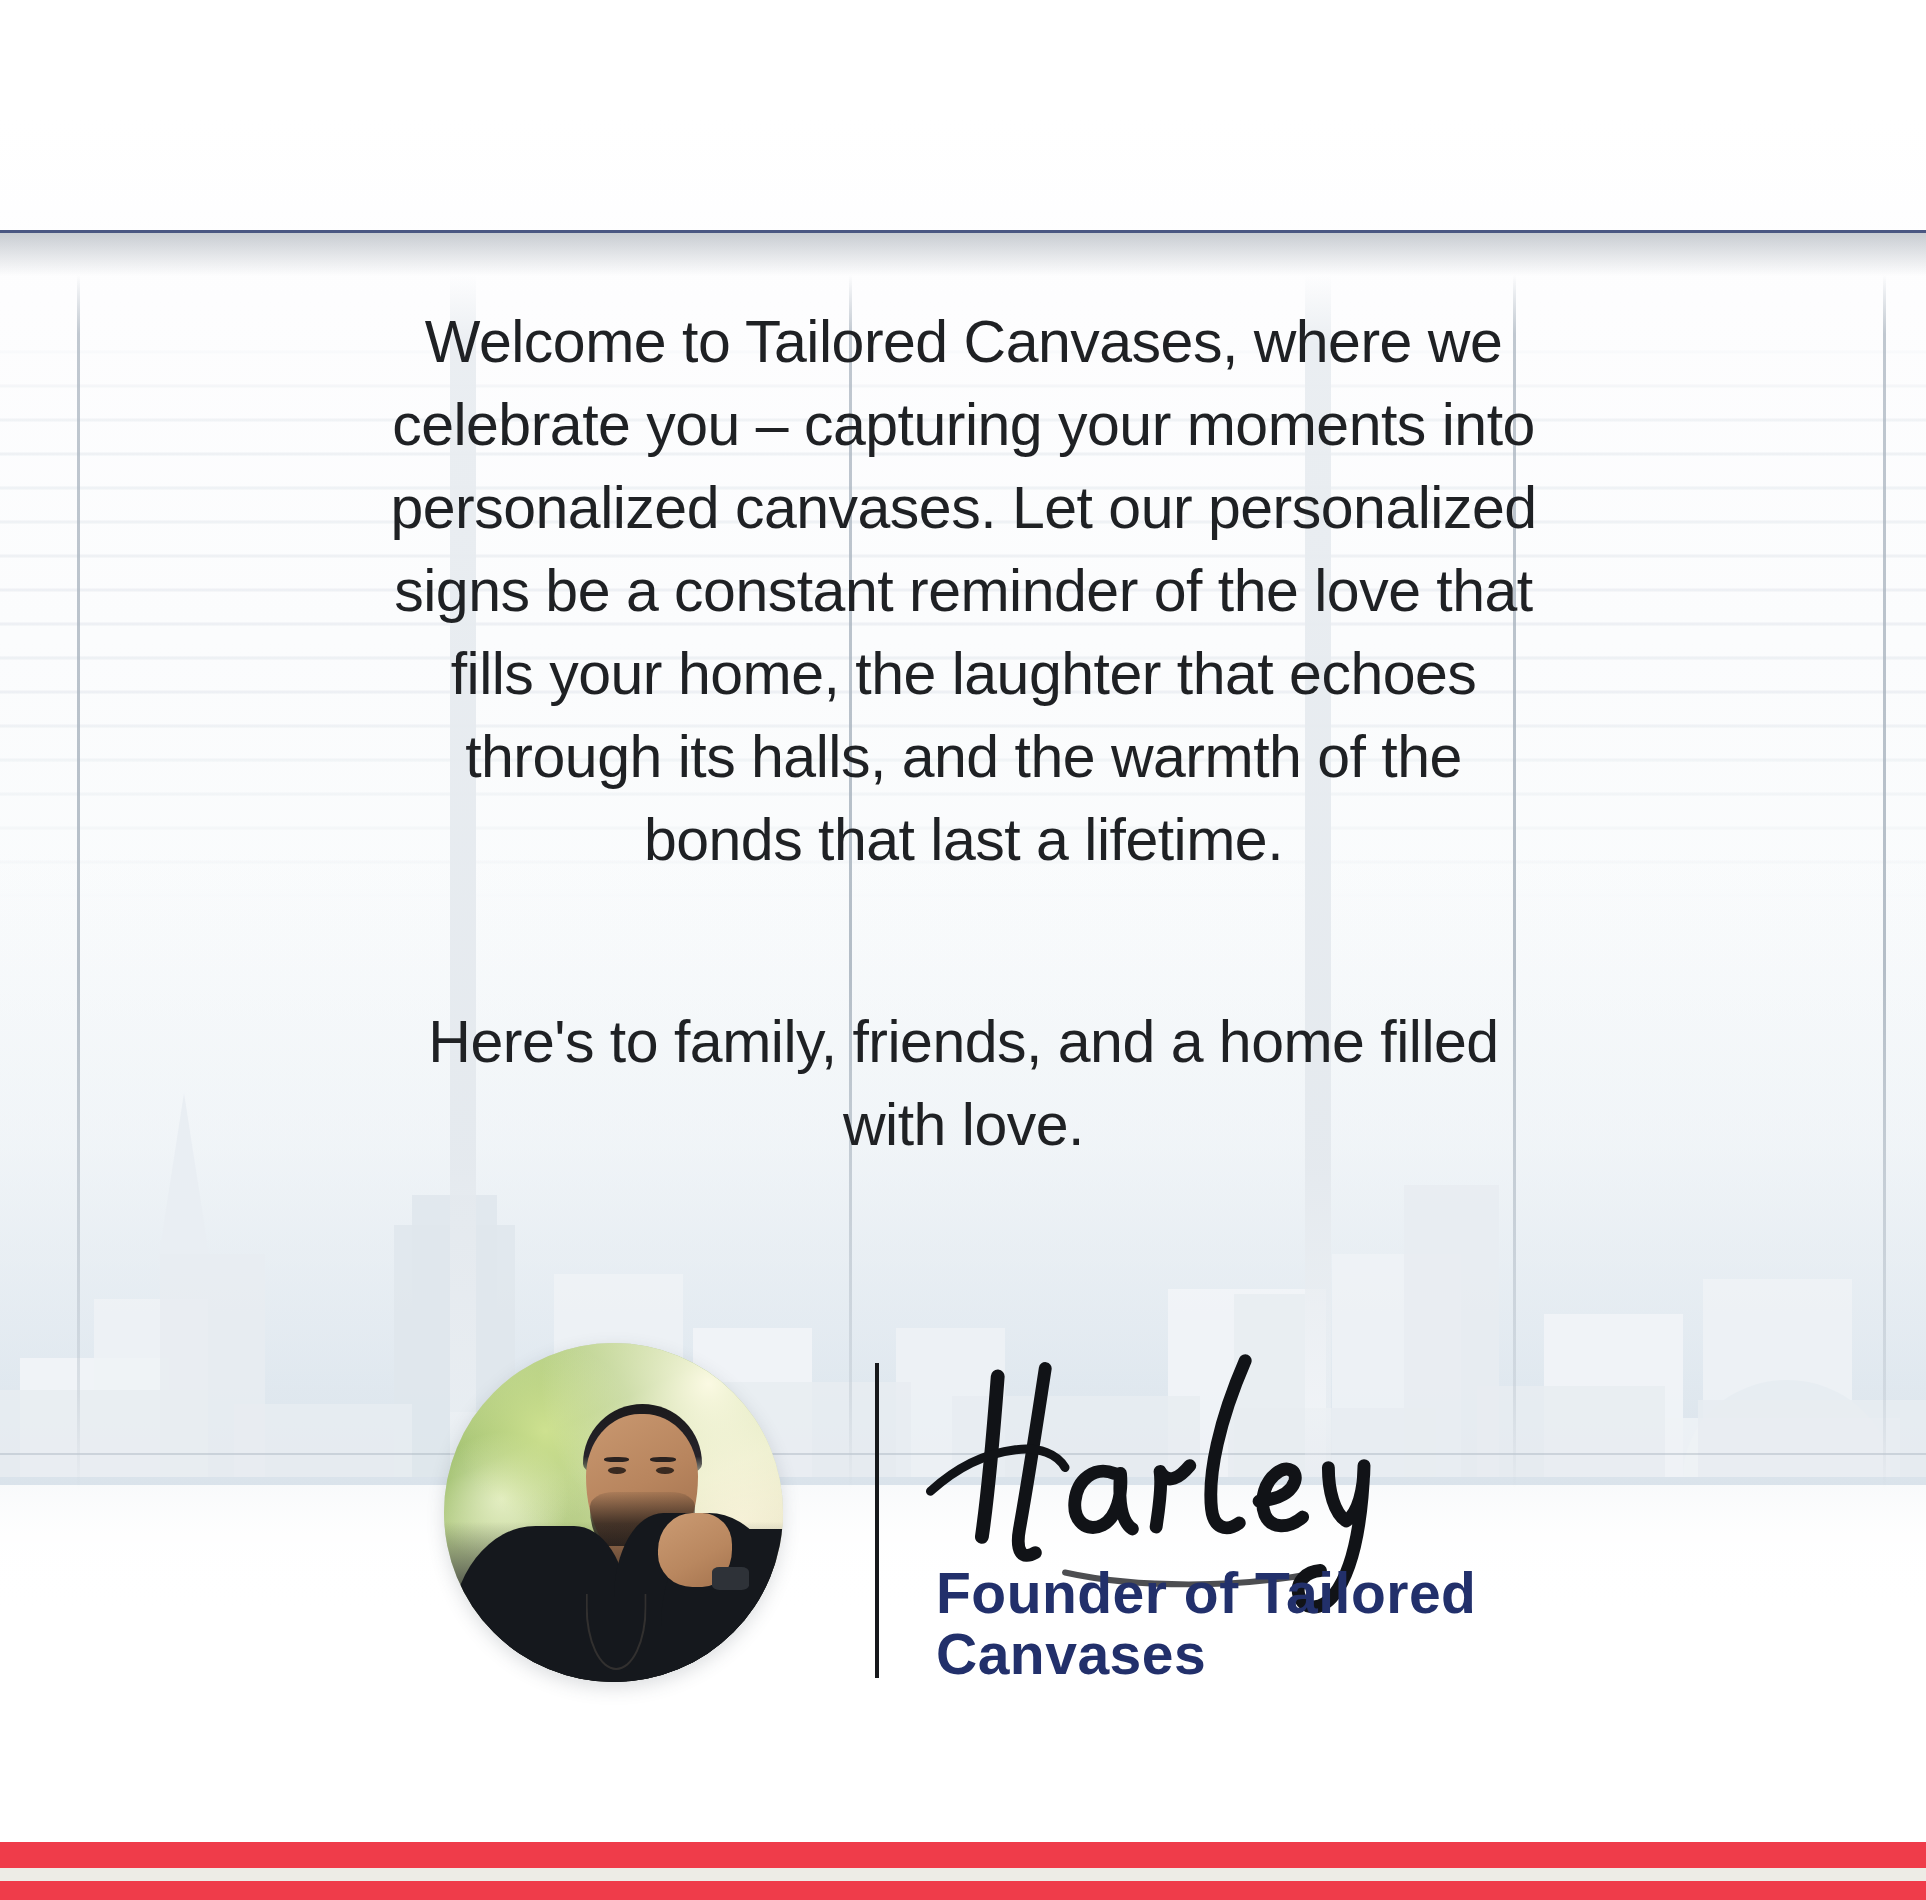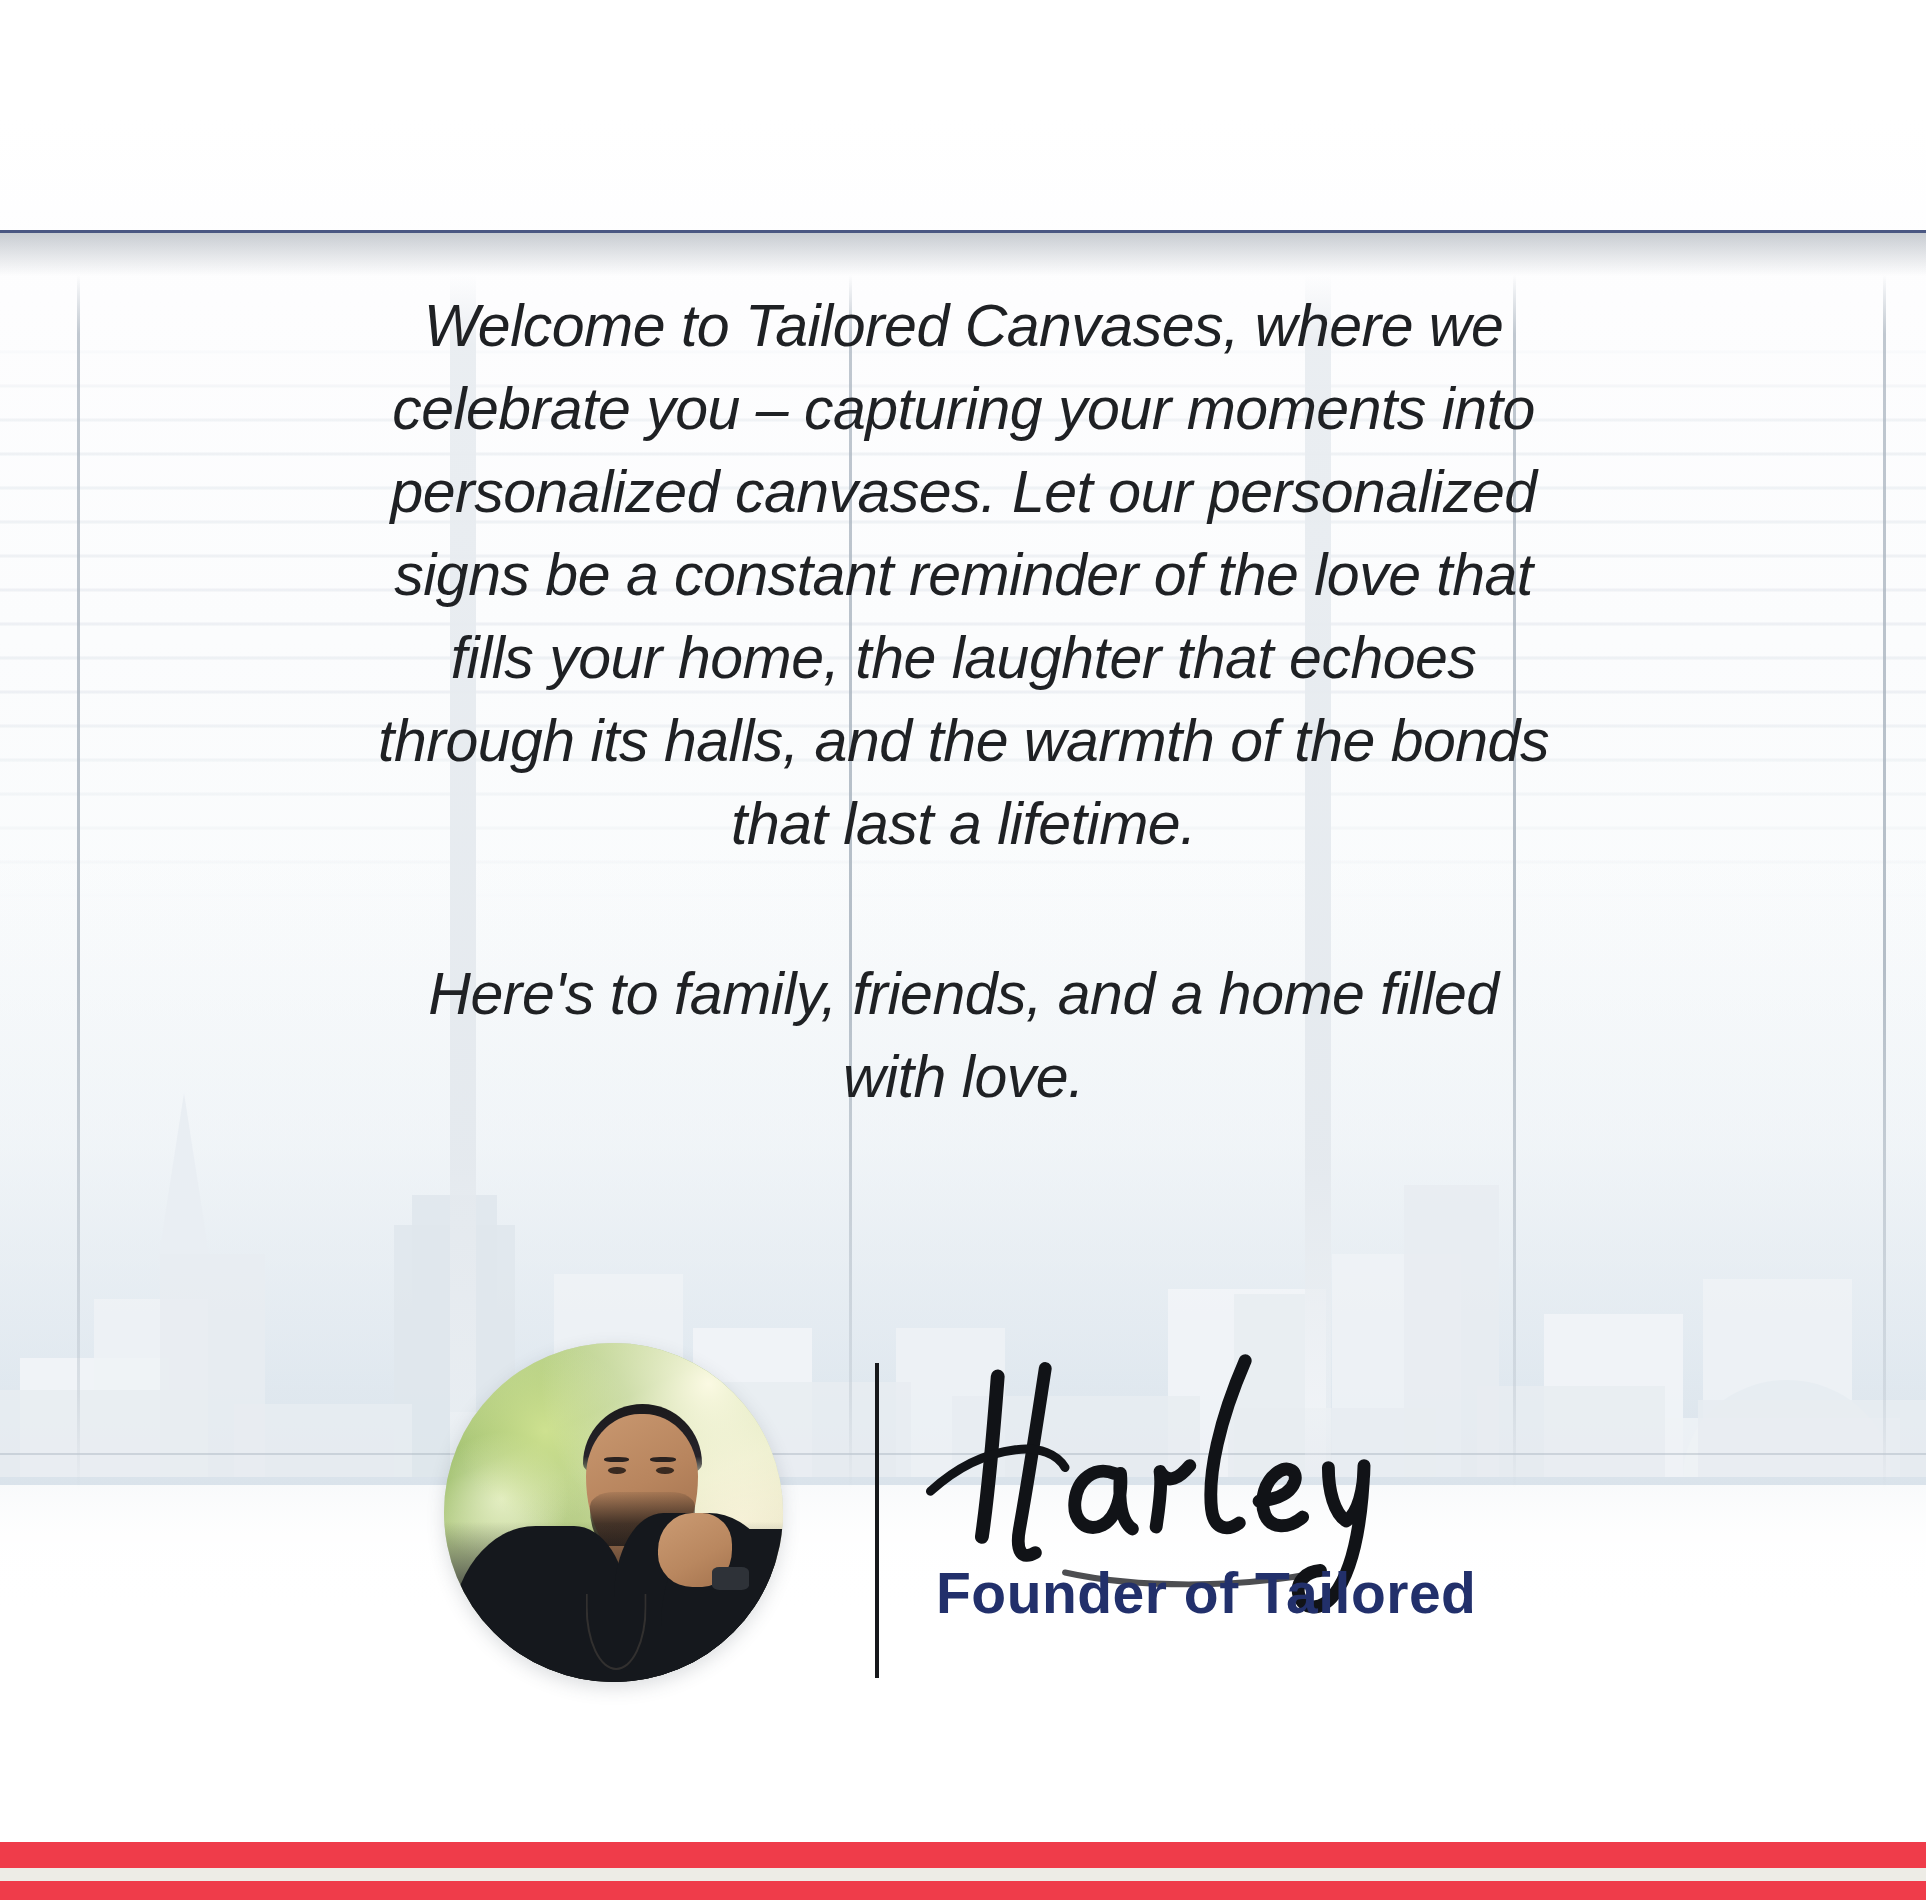--- a/index.html
+++ b/index.html
@@ -189,21 +189,21 @@
     top: 285px;
     width: 1188px;
     text-align: center;
     color: #1f2124;
     font-family: "Liberation Sans", sans-serif;
     font-size: 59px;
     line-height: 83px;
     font-weight: 400;
     letter-spacing: -0.5px;
   }
-  .copy p { margin: 0; font-style: italic; }
+  .copy p { margin: 16px; }
   .copy .gap { height: 87px; }
 
   
   .founder {
     position: absolute;
     left: 0;
     top: 1325px;
     width: 1927px;
     height: 396px;
   }
@@ -507,20 +507,21 @@
 
           <path d="M462 144 C462 168, 468 190, 480 198 C492 190, 498 166, 498 142 C496 196, 488 246, 468 272 C454 290, 436 288, 432 272 C429 259, 440 249, 454 248" stroke-width="13"></path>
 
           <path d="M196 250 C268 266, 372 266, 452 250" stroke-width="6" opacity="0.75"></path>
         </g>
       </svg>
     </div>
 
     <div class="founder-role">
       <div>Founder of Tailored</div>
+      <div>Canvases</div>
     </div>
   </div>
 
   <div class="bar bar-red-1"></div>
   <div class="bar bar-gap"></div>
   <div class="bar bar-red-2"></div>
 
 </div>
 
 

